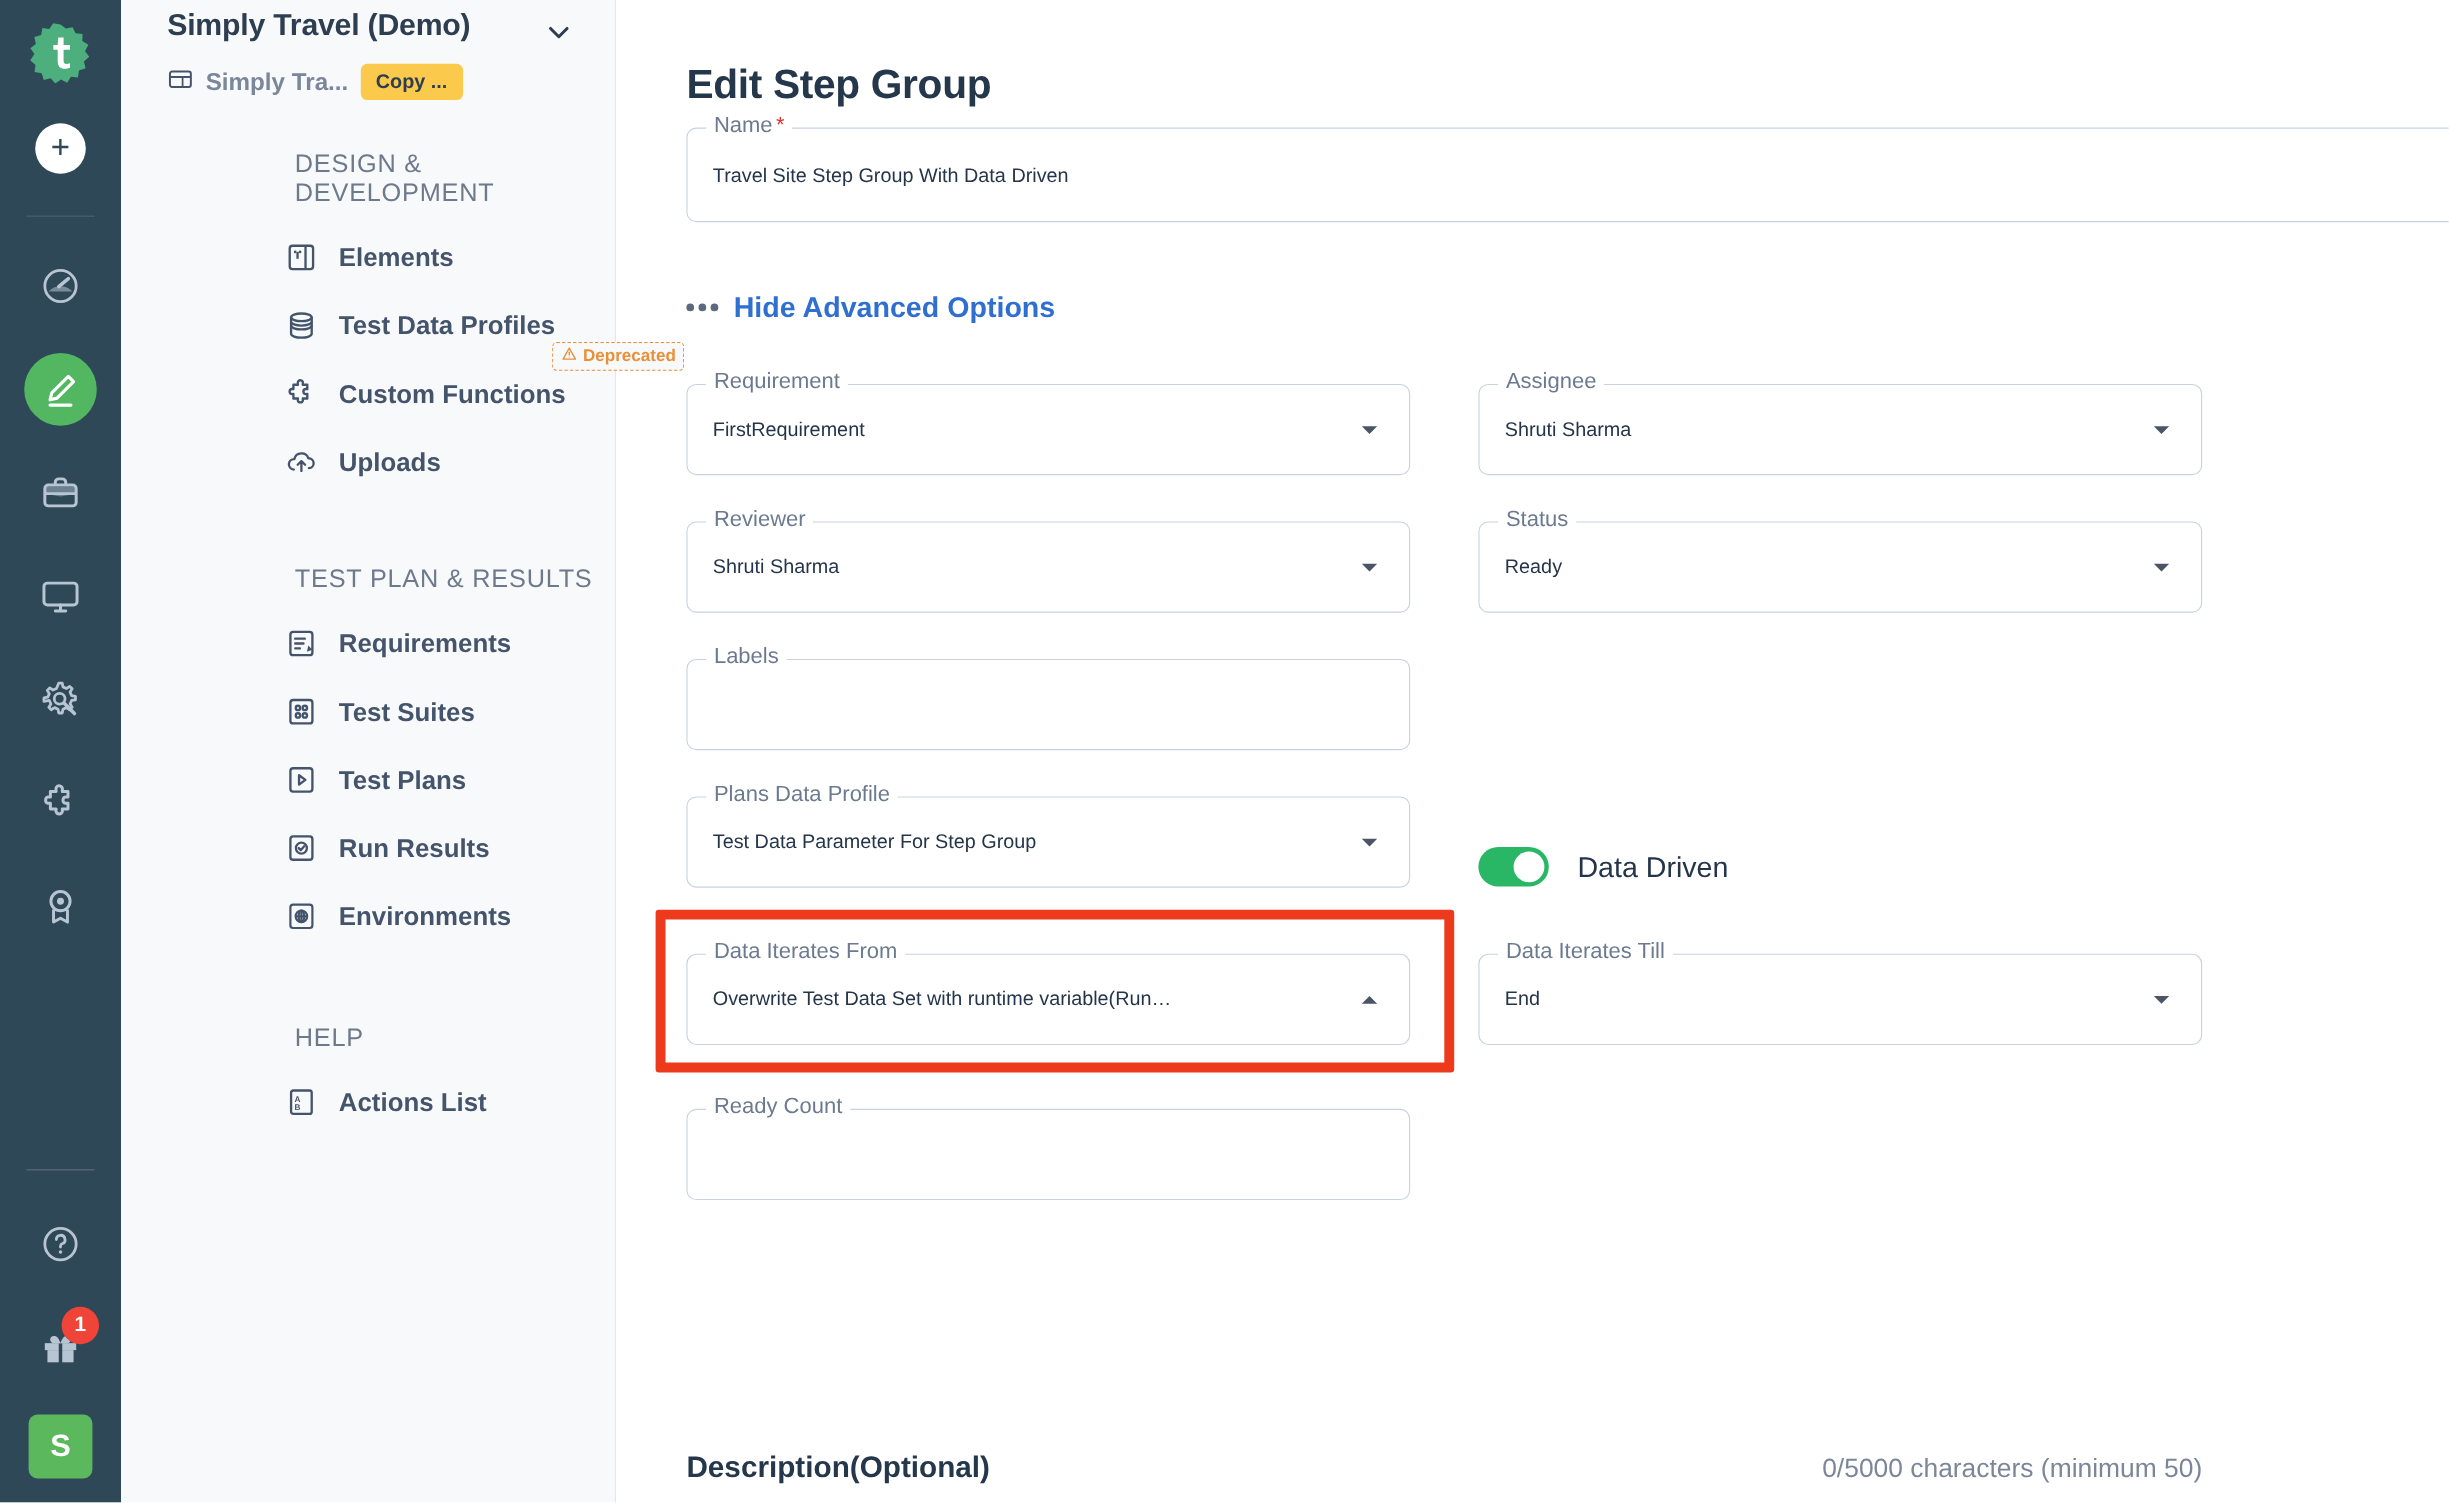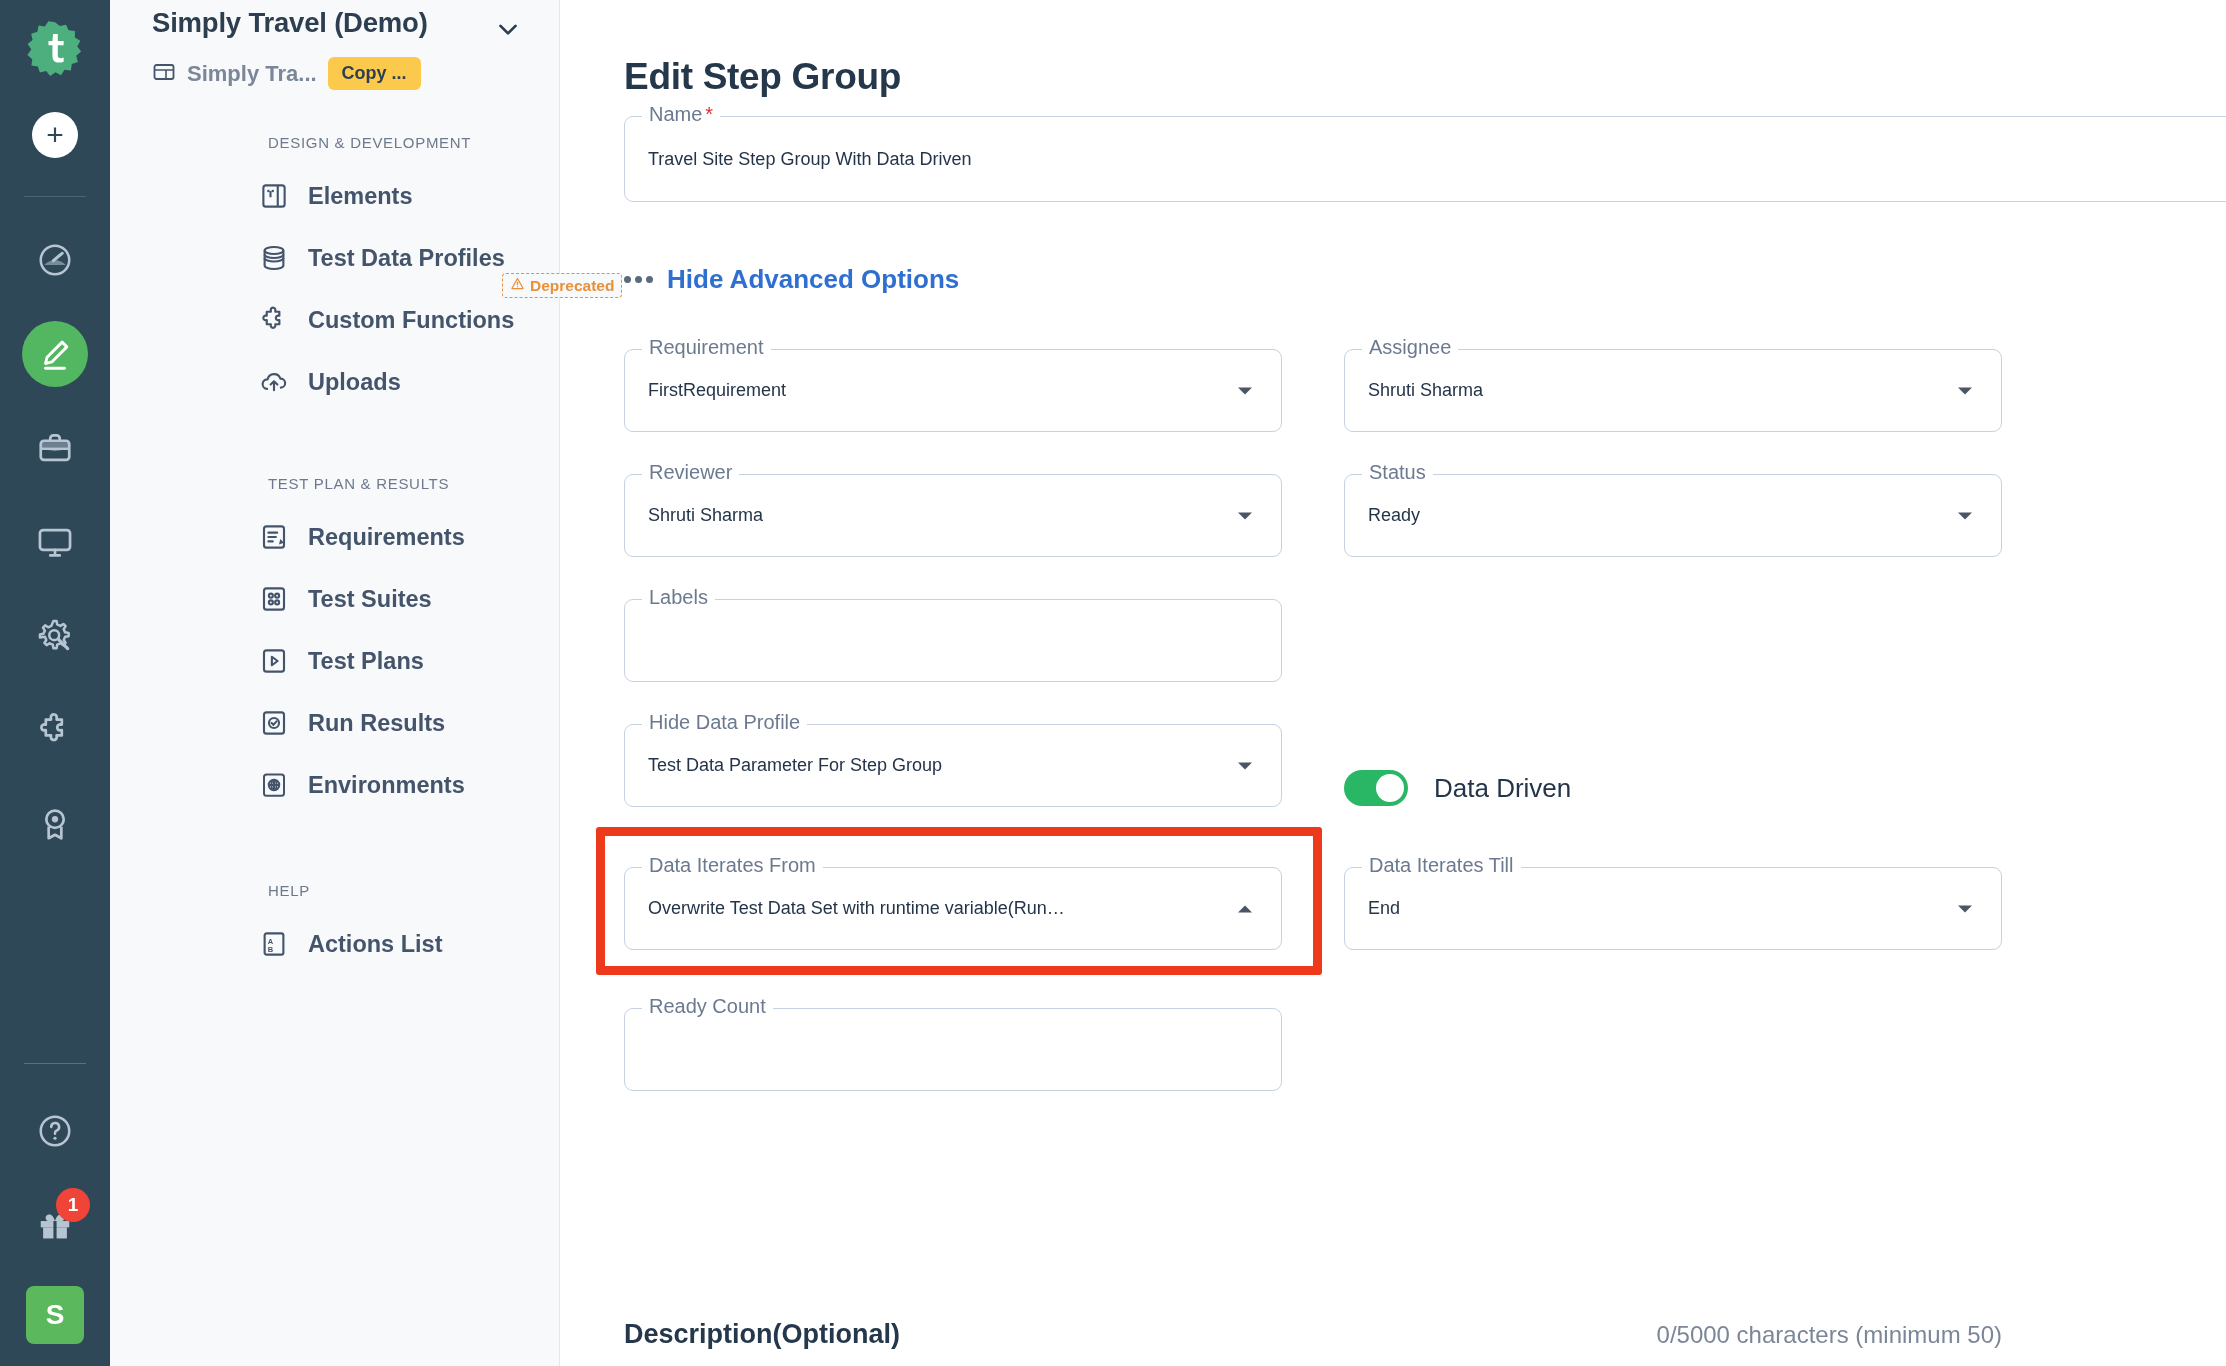--- a/index.html
+++ b/index.html
@@ -72,21 +72,21 @@
   }
   .proj-caret { margin-top: 8px; margin-right: 10px; }
   .proj-sub { display: flex; align-items: center; gap: 11px; margin-top: 9px; }
   .proj-sub-name { font-size: 22px; color: #7a8699; font-weight: 600; }
   .copy-pill {
     background: #fbc94b; color: #2d3e50;
     font-size: 18px; font-weight: 600;
     padding: 6px 14px; border-radius: 6px;
   }
 
-  .nav-section { font-size: 15px; letter-spacing: 0.7px; color: #6d7a8c;
+  .nav-section { font-size: 23px; letter-spacing: 0.7px; color: #6d7a8c;
     padding: 0 0 0 158px; margin-top: 44px; margin-bottom: 14px; font-weight: 400; }
   .nav-section.tp { margin-top: 62px; }
   .nav-section.help { margin-top: 66px; }
 
   .nav-item {
     display: flex; align-items: center; gap: 22px;
     height: 62px; padding-left: 198px;
     position: relative; color: #44546b;
     font-size: 23.5px; font-weight: 600;
   }
@@ -518,21 +518,21 @@
               <span class="fl-val"></span>
             </div>
           </div>
         </div>
         <div class="col"></div>
       </div>
 
       <div class="grid-row gap-row">
         <div class="col">
           <div class="fl">
-            <span class="fl-label">Hide Data Profile</span>
+            <span class="fl-label">Plans Data Profile</span>
             <div class="fl-box">
               <span class="fl-val">Test Data Parameter For Step Group</span>
               <span class="fl-caret">
                 <svg viewBox="0 0 20 20" width="20" height="20">
                     <path d="M3 6.5l7 7 7-7z" fill="#4a5566"></path>
                   </svg>
               </span>
             </div>
           </div>
         </div>

